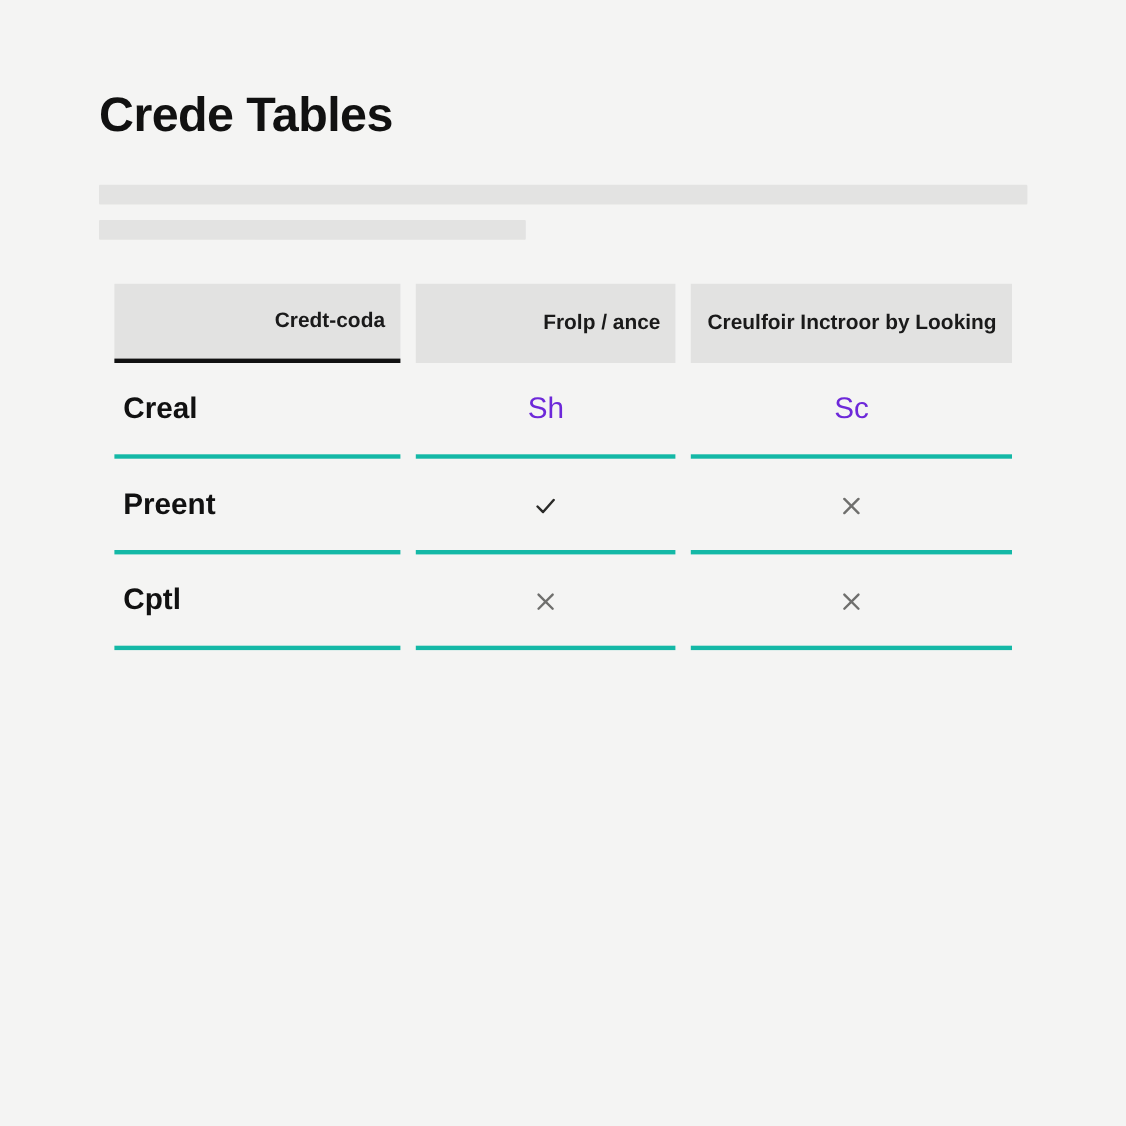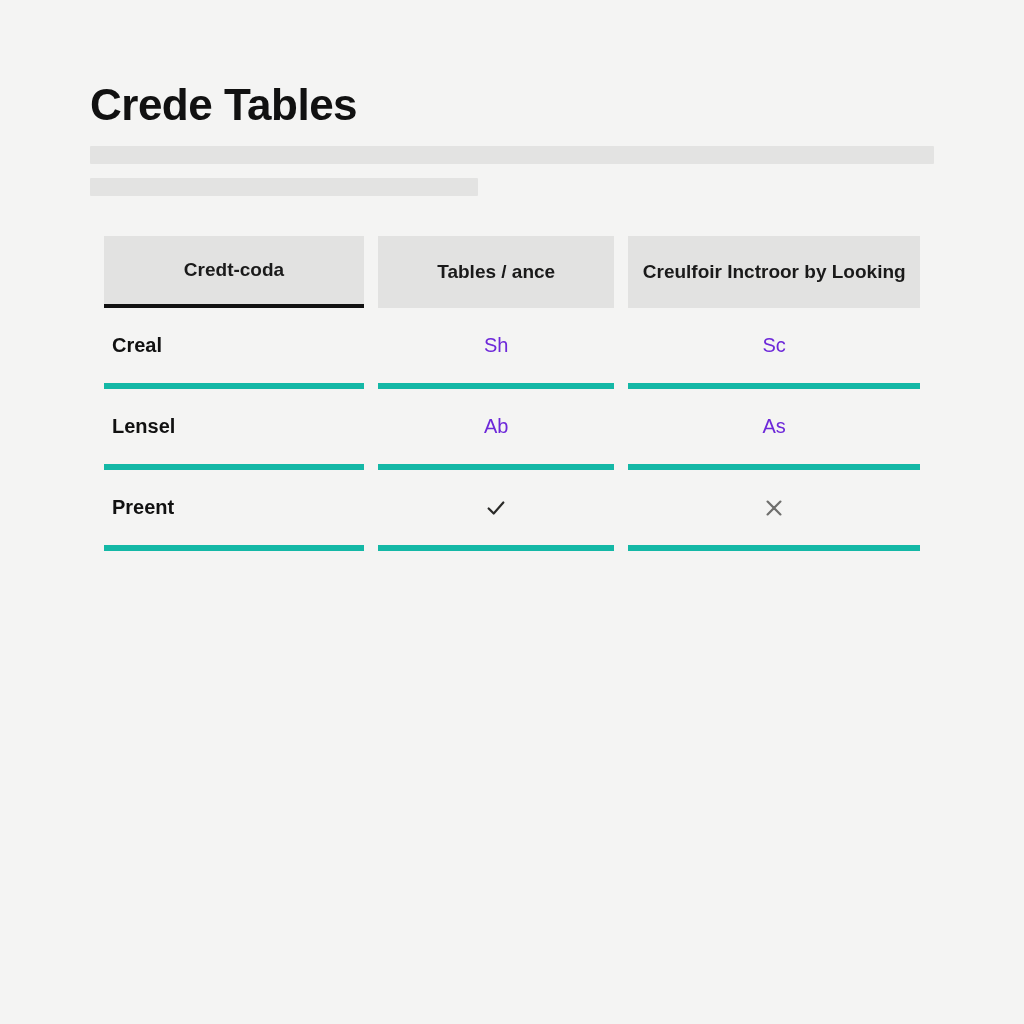--- a/index.html
+++ b/index.html
@@ -7,21 +7,21 @@
   body {
     background: #f4f4f3;
     font-family: -apple-system, "Segoe UI", Helvetica, Arial, sans-serif;
     color: #111;
     padding: 80px 90px 60px 90px;
   }
   .title {
     font-size: 44px;
     font-weight: 800;
     letter-spacing: -0.5px;
-    margin-bottom: 16px;
+    margin-bottom: 38px;
   }
   .placeholder-lines { margin-bottom: 40px; }
   .ph {
     height: 18px;
     background: #e3e3e2;
     border-radius: 1px;
     margin-bottom: 14px;
   }
   .ph.long  { width: 100%; }
   .ph.short { width: 46%; }
@@ -34,35 +34,35 @@
   }
   .compare col.c0 { width: 33%; }
   .compare col.c1 { width: 30%; }
   .compare col.c2 { width: 37%; }
 
   .compare thead th {
     background: #e2e2e1;
     font-size: 19px;
     font-weight: 700;
     color: #1a1a1a;
-    text-align: center;
+    text-align: right;
     padding: 22px 14px;
     line-height: 1.25;
     border: none;
     margin-top: 48px;
   }
   .compare thead th.first {
     border-bottom: 4px solid #111;
   }
 
   .compare tbody td {
     padding: 26px 8px;
-    border-bottom: 6px solid #14b8a6;
+    border-bottom: 4px solid #14b8a6;
     vertical-align: middle;
-    font-size: 20px;
+    font-size: 27px;
   }
   .compare tbody td.rowlabel {
     font-weight: 700;
     color: #111;
     text-align: left;
   }
   .compare tbody td.val {
     text-align: center;
     color: #6d28d9;
     font-weight: 500;
@@ -88,38 +88,42 @@
 
 <table class="compare">
   <colgroup>
       <col class="c0">
       <col class="c1">
       <col class="c2">
     </colgroup>
   <thead>
     <tr>
       <th class="first">Credt-coda</th>
-      <th>Tables / ance</th>
+      <th>Frolp / ance</th>
       <th>Creulfoir Inctroor by Looking</th>
     </tr>
   </thead>
   <tbody id="tbody">
       <tr>
         <td class="rowlabel">Creal</td>
         <td class="val">Sh</td>
         <td class="val">Sc</td>
       </tr>
       <tr>
-        <td class="rowlabel">Lensel</td>
-        <td class="val">Ab</td>
-        <td class="val">As</td>
-      </tr>
-      <tr>
         <td class="rowlabel">Preent</td>
         <td class="val icon-cell dark"><svg viewBox="0 0 24 24">
             <path class="stroke" d="M4 12.5 L9.5 18 L20 6"></path>
+          </svg></td>
+        <td class="val icon-cell"><svg viewBox="0 0 24 24">
+            <path class="stroke" d="M5 5 L19 19 M19 5 L5 19"></path>
+          </svg></td>
+      </tr>
+      <tr>
+        <td class="rowlabel">Cptl</td>
+        <td class="val icon-cell"><svg viewBox="0 0 24 24">
+            <path class="stroke" d="M5 5 L19 19 M19 5 L5 19"></path>
           </svg></td>
         <td class="val icon-cell"><svg viewBox="0 0 24 24">
             <path class="stroke" d="M5 5 L19 19 M19 5 L5 19"></path>
           </svg></td>
       </tr>
     </tbody>
 </table>
 
 </body></html>

